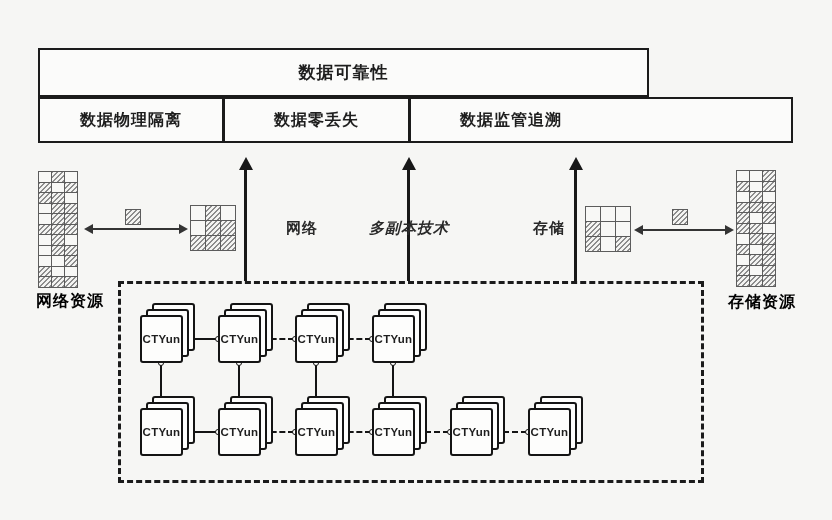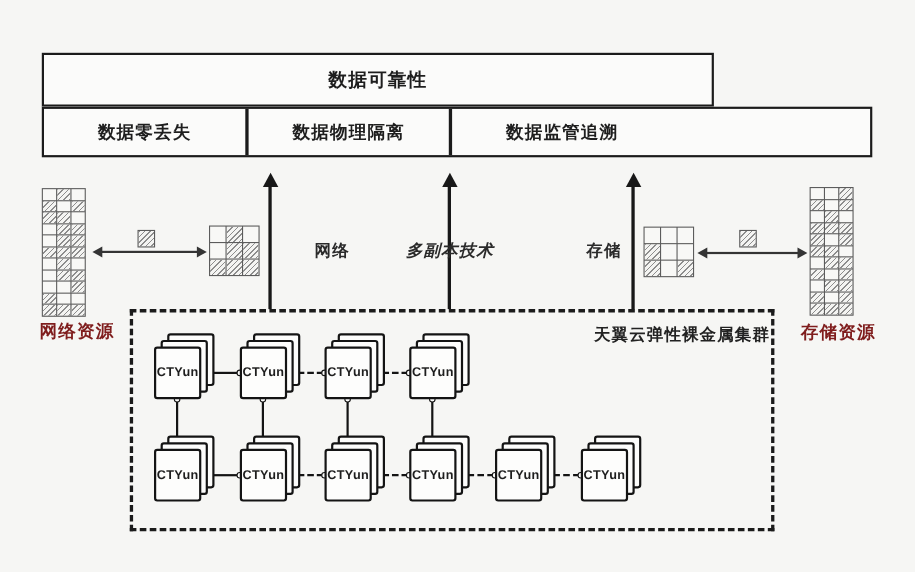--- a/index.html
+++ b/index.html
@@ -59,21 +59,21 @@
   .tg-right{left:736px;top:170px;}
   .sg-left{left:190px;top:205px;}
   .sg-right{left:585px;top:206px;}
   .unit-square{
     position:absolute;width:14px;height:14px;border:1px solid #5c5c5c;
     background-color:#f4f4f2;
     background-image:repeating-linear-gradient(135deg,#8d8d8d 0,#8d8d8d 1px,transparent 1px,transparent 3.5px);
   }
   .us-left{left:125px;top:209px;}
   .us-right{left:672px;top:209px;}
-  .resource-label{position:absolute;font-size:16px;font-weight:600;color:#7f1d1d;text-align:center;letter-spacing:1px;}
+  .resource-label{position:absolute;font-size:16px;font-weight:600;color:#000000;text-align:center;letter-spacing:1px;}
   .rl-left{left:20px;top:291px;width:100px;}
   .rl-right{left:712px;top:292px;width:100px;}
   
   .darrow{position:absolute;height:2px;background:#343434;}
   .darrow::before{
     content:'';position:absolute;left:-8px;top:-4px;
     border-top:5px solid transparent;border-bottom:5px solid transparent;
     border-right:9px solid #343434;
   }
   .darrow::after{
@@ -139,22 +139,22 @@
 </head>
 <body>
 
 <div class="canvas">
 
   <div class="header-box">
     <span>数据可靠性</span>
   </div>
 
   <div class="feature-row">
+    <div class="feature-cell fc3">数据物理隔离</div>
     <div class="feature-cell fc2">数据零丢失</div>
-    <div class="feature-cell fc3">数据物理隔离</div>
     <div class="feature-cell fc4">数据监管追溯</div>
   </div>
 
   <div class="arrow-up au1"></div>
   <div class="arrow-up au2"></div>
   <div class="arrow-up au3"></div>
   <div class="arrow-label al-net">网络</div>
   <div class="arrow-label al-rep">多副本技术</div>
   <div class="arrow-label al-sto">存储</div>
 
@@ -252,21 +252,20 @@
       <div class="cell hatch"></div>
       <div class="cell"></div>
       <div class="cell hatch"></div>
       <div class="cell hatch"></div>
       <div class="cell hatch"></div>
       <div class="cell hatch"></div>
     </div>
   <div class="resource-label rl-right">存储资源</div>
 
   <div class="cluster-box"></div>
-  <div class="cluster-label">天翼云弹性裸金属集群</div>
 
   <div class="conn-h cht1"></div>
   <div class="conn-h dashed cht2"></div>
   <div class="conn-h dashed cht3"></div>
   <div class="conn-h chb1"></div>
   <div class="conn-h dashed chb2"></div>
   <div class="conn-h dashed chb3"></div>
   <div class="conn-h dashed chb4"></div>
   <div class="conn-h dashed chb5"></div>
   <div class="conn-v cv1"></div>

